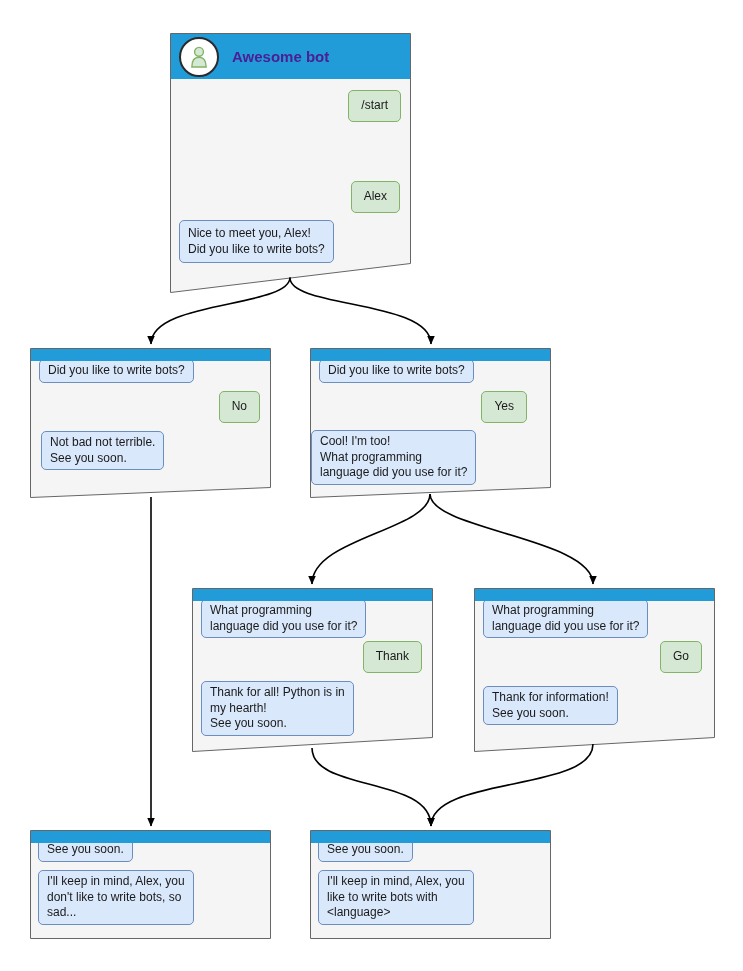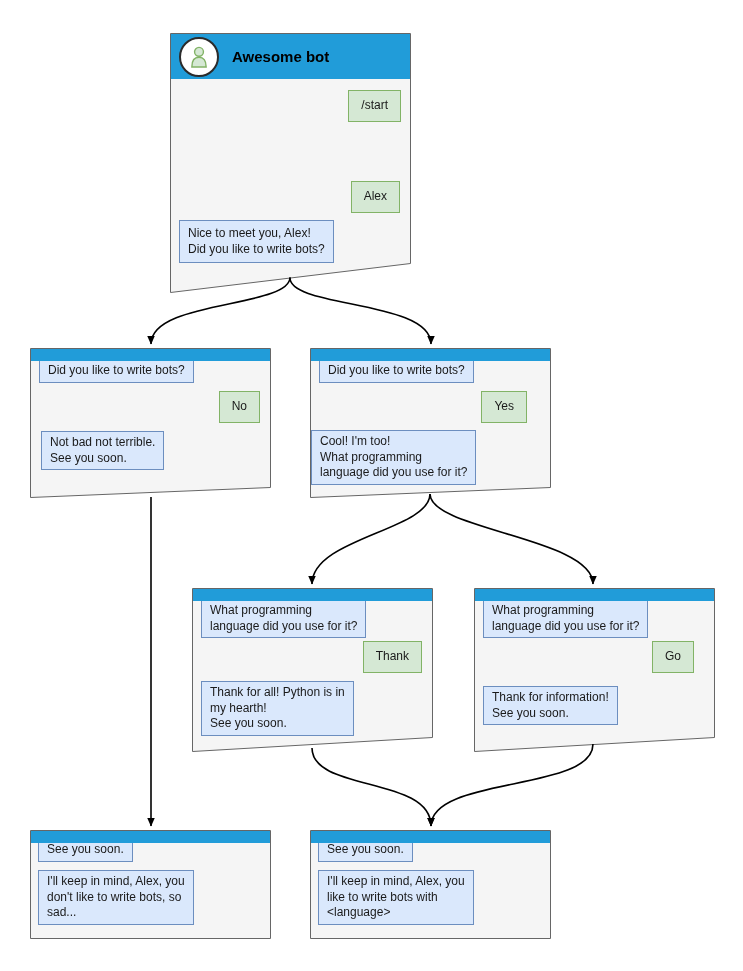--- a/index.html
+++ b/index.html
@@ -18,25 +18,25 @@
     background:var(--header-blue,#219cd9); z-index:3;
   }
   .header.thin   { height:12px; }
   .header.main-h { height:45px; display:flex; align-items:center; }
 
   .avatar {
     width:40px; height:40px; box-sizing:border-box; border-radius:50%;
     background:#ffffff; border:2px solid #2b2b2b; margin-left:8px;
     display:flex; align-items:center; justify-content:center; flex:0 0 auto;
   }
-  .title { color:#000000; font-weight:bold; font-size:15px; margin-left:13px; }
+  .title { color:#4c1d95; font-weight:bold; font-size:15px; margin-left:13px; }
 
   .bubble {
     position:absolute; z-index:2; font-size:12px; line-height:1.3;
-    white-space:pre-line; border-radius:0; color:#1a1a1a;
+    white-space:pre-line; border-radius:5px; color:#1a1a1a;
   }
   .bubble.bot  { background:var(--bot-bubble-fill,#dae8fc);  border:1px solid var(--bot-bubble-border,#6c8ebf);  padding:5px 8px; }
   .bubble.user { background:var(--user-bubble-fill,#d5e8d4); border:1px solid var(--user-bubble-border,#82b366); padding:7px 12px; }
   .bubble.tight { padding:3px 8px; }
 
   #edges { position:absolute; left:0; top:0; z-index:4; pointer-events:none; }
   .edge { stroke:var(--arrow-color,#000000); stroke-width:1.6; fill:none; }
   #arrowhead path { fill:var(--arrow-color,#000000); }
 
   .person-icon { display:block; }
@@ -117,21 +117,21 @@
 See you soon.</div>
   </div>
 
   <div class="window" style="left:474px; top:588px; width:241px; height:164px;">
     <svg class="frame" width="241" height="164" viewBox="0 0 241 164">
       <polygon class="frame-poly" points="0.5,0.5 240.5,0.5 240.5,149.5 0.5,163.5"></polygon>
     </svg>
     <div class="header thin"></div>
     <div class="bubble bot tight" style="top:11px; left:9px;">What programming
 language did you use for it?</div>
-    <div class="bubble user" style="top:53px; right:21px;">Go</div>
+    <div class="bubble user" style="top:53px; right:13px;">Go</div>
     <div class="bubble bot tight" style="top:98px; left:9px;">Thank for information!
 See you soon.</div>
   </div>
 
   <div class="window" style="left:30px; top:830px; width:241px; height:109px;">
     <svg class="frame" width="241" height="109" viewBox="0 0 241 109">
       <polygon class="frame-poly" points="0.5,0.5 240.5,0.5 240.5,108.5 0.5,108.5"></polygon>
     </svg>
     <div class="header thin"></div>
     <div class="bubble bot tight" style="top:8px; left:8px;">See you soon.</div>

